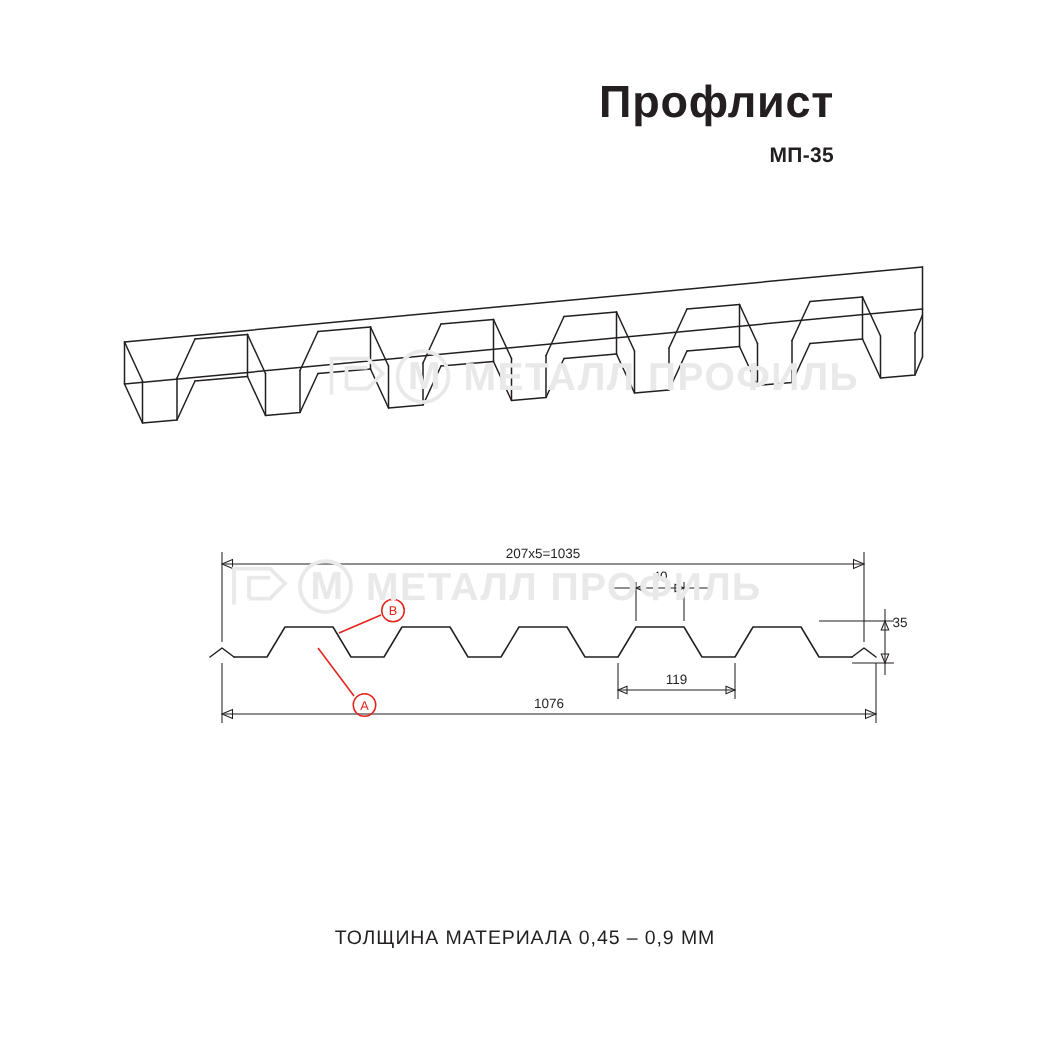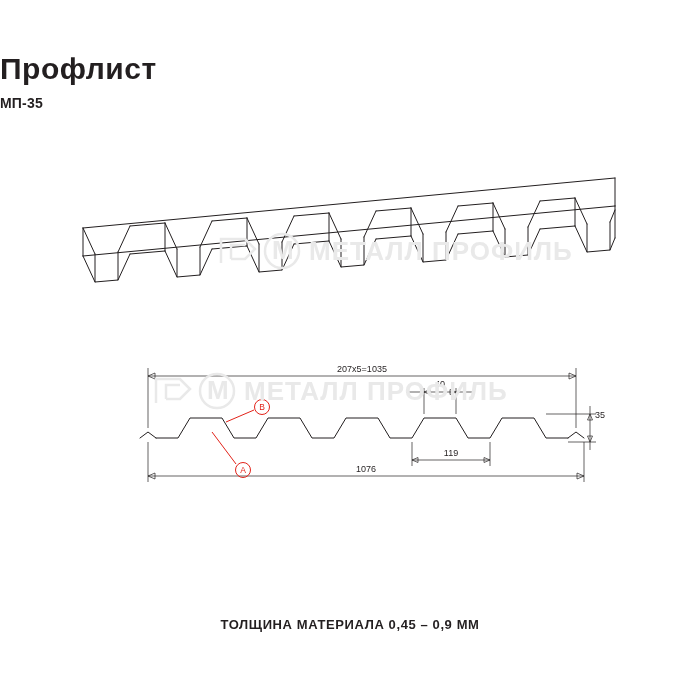--- a/index.html
+++ b/index.html
@@ -18,21 +18,21 @@
   .page {
     position: relative;
     width: 700px;
     height: 700px;
   }
   .title-block {
     position: absolute;
     top: 52px;
     left: 0;
     width: 556px;
-    text-align: left;
+    text-align: right;
   }
   .product-title {
     font-size: 30px;
     font-weight: bold;
     letter-spacing: 0.5px;
     color: #231f20;
     line-height: 34px;
   }
   .product-model {
     margin-top: 9px;
@@ -61,21 +61,21 @@
   }
   .wm1 { top: 225px; left: 215px; }
   .wm2 { top: 365px; left: 150px; }
   .footer-note {
     position: absolute;
     top: 617px;
     left: 0;
     width: 700px;
     text-align: center;
     font-size: 13px;
-    font-weight: bold;
+    font-weight: normal;
     letter-spacing: 0.6px;
     color: #231f20;
   }
   svg { display: block; overflow: visible; }
   .ln {
     fill: none;
     stroke: #231f20;
     stroke-width: 1;
     stroke-linecap: round;
     stroke-linejoin: round;

